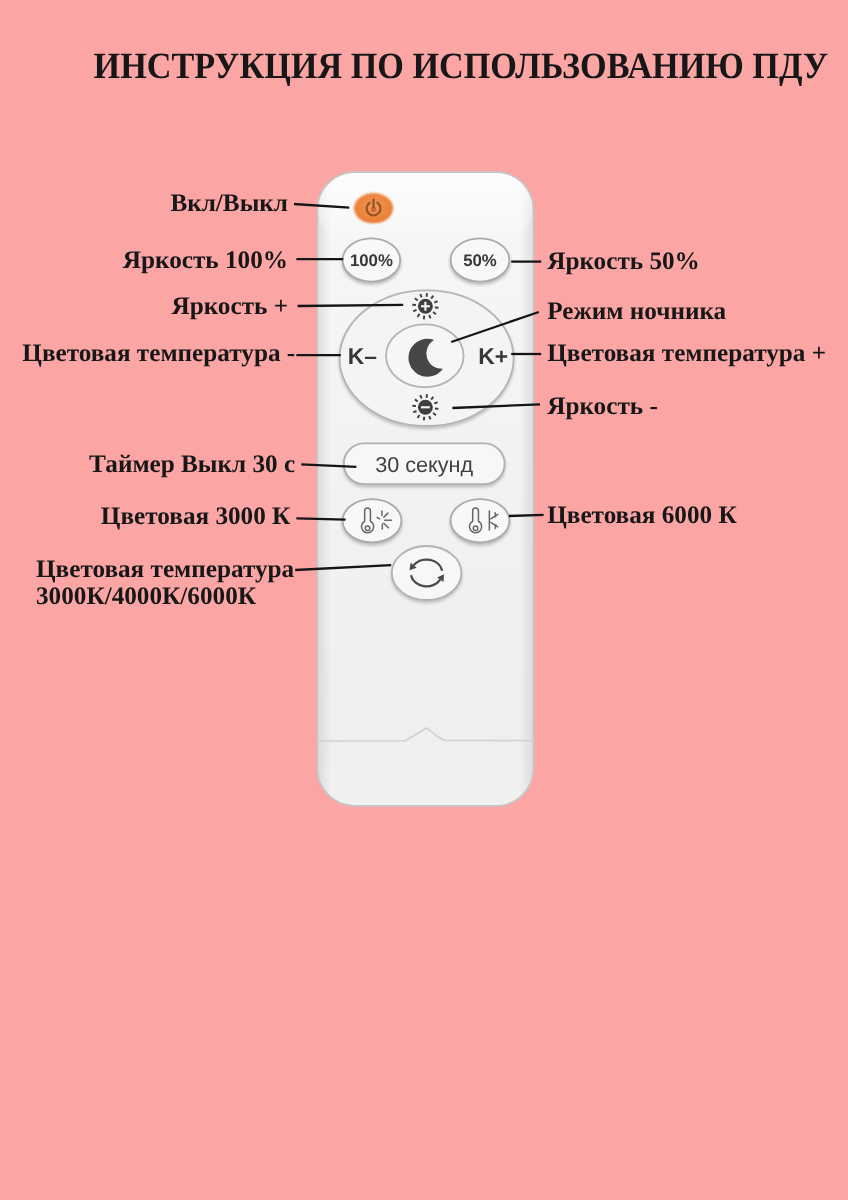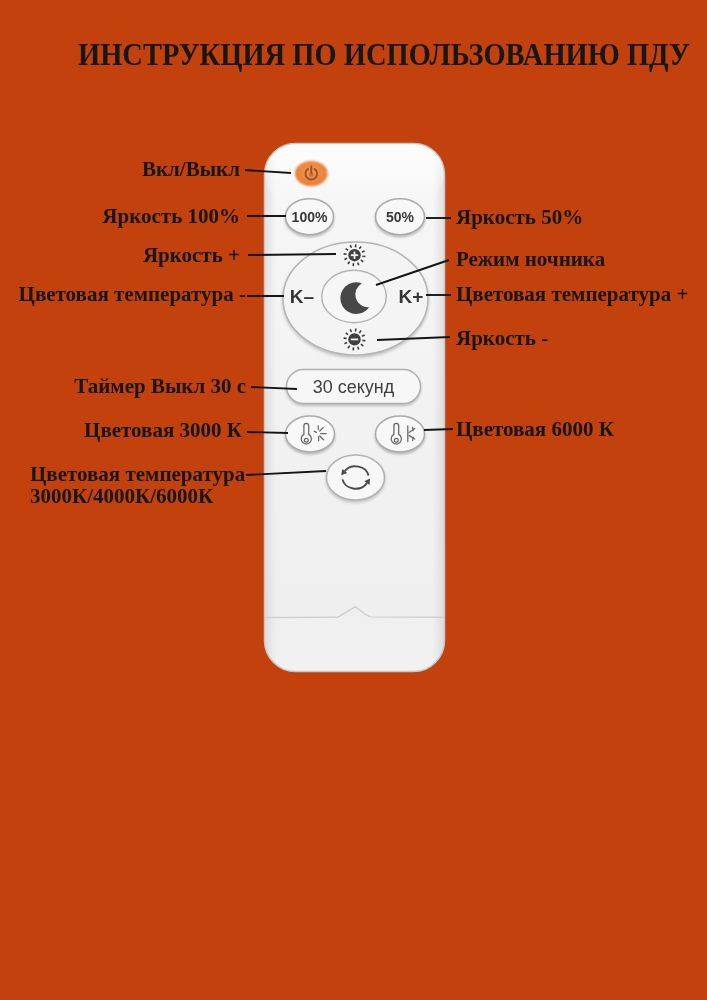--- a/index.html
+++ b/index.html
@@ -1,16 +1,16 @@
 <!DOCTYPE html>
 <html><head>
 <meta charset="utf-8">
 <style>
   html,body{margin:0;padding:0;background:#ffffff;}
-  .page{position:relative;width:707px;height:1000px;background:#c2410c;overflow:hidden;
+  .page{position:relative;width:707px;height:1000px;background:#fca5a5;overflow:hidden;
         font-family:"Liberation Serif", serif;}
 </style>
 </head>
 <body>
 <div class="page">
 <svg width="707" height="1000" viewBox="0 0 707 1000" xmlns="http://www.w3.org/2000/svg">
   <defs>
     <linearGradient id="bodyGrad" x1="0" y1="0" x2="0" y2="1">
       <stop offset="0" stop-color="#f7f7f7"></stop>
       <stop offset="0.5" stop-color="#f2f2f2"></stop>

